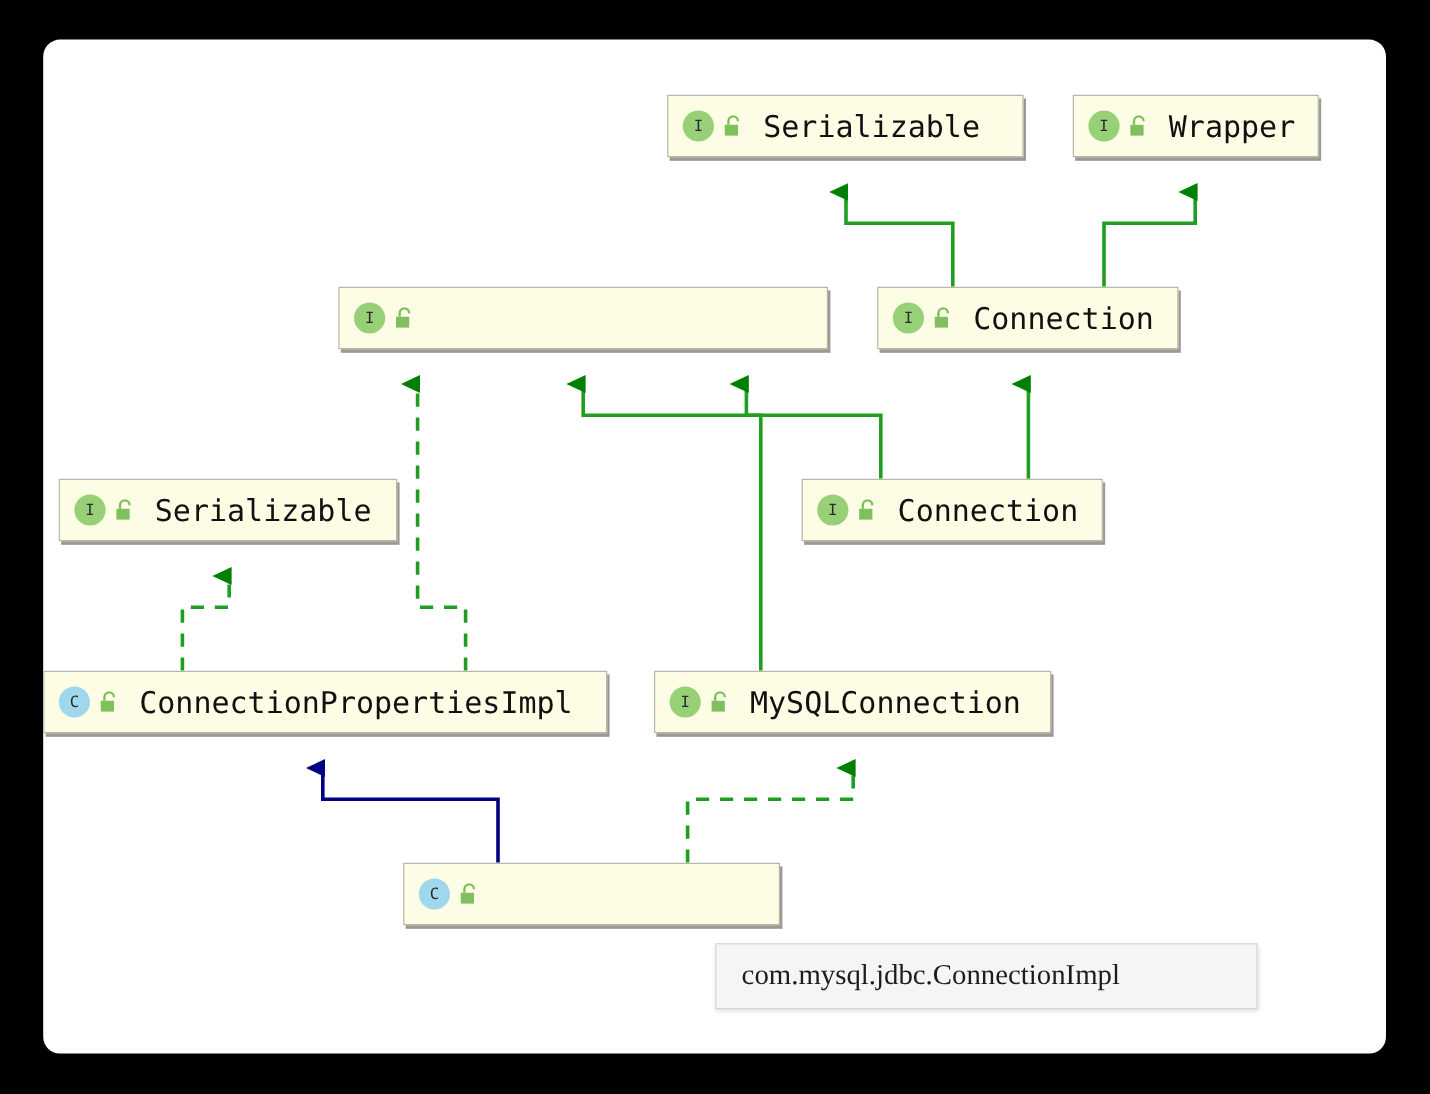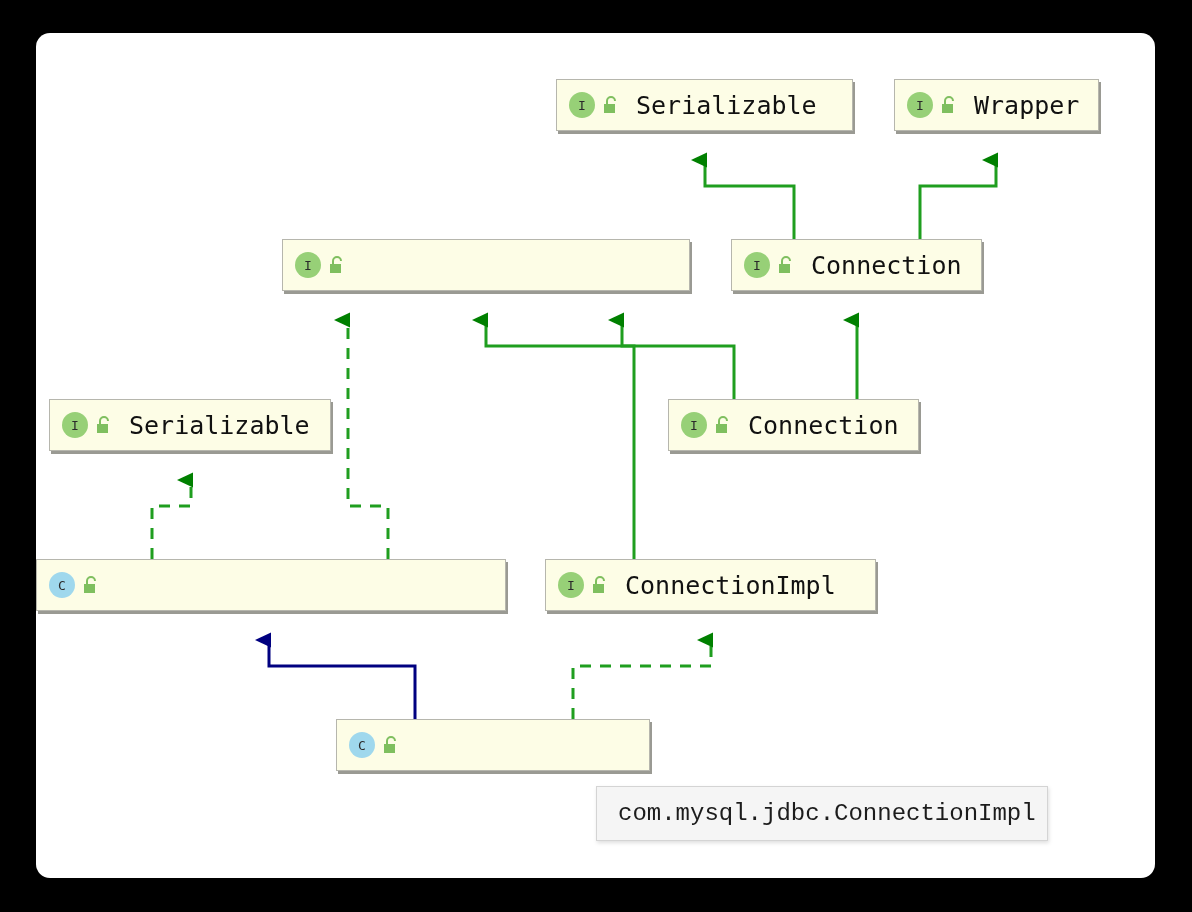--- a/index.html
+++ b/index.html
@@ -85,21 +85,21 @@
     height: 55px;
     box-sizing: border-box;
     background: #f5f5f5;
     border: 1px solid #d4d4d4;
     box-shadow: 1px 2px 4px rgba(0,0,0,0.13);
     display: flex;
     align-items: center;
     padding-left: 21px;
   }
   #tooltip .tip-text {
-    font-family: Liberation Mono, monospace;
+    font-family: Liberation Serif, serif;
     font-size: 24px;
     color: #1c1c1c;
   }
 </style>
 </head>
 <body>
 
 <div id="stage">
 
   <div id="panel"></div>
@@ -199,31 +199,32 @@
   </div>
 
   <div class="node" style="left:36px; top:559px; width:470px;">
     <span class="badge badge-C">C</span>
     <span class="lock">
       <svg viewBox="0 0 18 20" width="18" height="20">
         <path d="M5 9 V6 a4 4 0 0 1 8 0" fill="none" stroke="#7fbf5f" stroke-width="2"></path>
         <rect x="2" y="9" width="11" height="9" fill="#7fbf5f"></rect>
       </svg>
     </span>
+    <span class="node-label">ConnectionPropertiesImpl</span>
   </div>
 
   <div class="node" style="left:545px; top:559px; width:331px;">
     <span class="badge badge-I">I</span>
     <span class="lock">
       <svg viewBox="0 0 18 20" width="18" height="20">
         <path d="M5 9 V6 a4 4 0 0 1 8 0" fill="none" stroke="#7fbf5f" stroke-width="2"></path>
         <rect x="2" y="9" width="11" height="9" fill="#7fbf5f"></rect>
       </svg>
     </span>
-    <span class="node-label">ConnectionImpl</span>
+    <span class="node-label">MySQLConnection</span>
   </div>
 
   <div class="node" style="left:336px; top:719px; width:314px;">
     <span class="badge badge-C">C</span>
     <span class="lock">
       <svg viewBox="0 0 18 20" width="18" height="20">
         <path d="M5 9 V6 a4 4 0 0 1 8 0" fill="none" stroke="#7fbf5f" stroke-width="2"></path>
         <rect x="2" y="9" width="11" height="9" fill="#7fbf5f"></rect>
       </svg>
     </span>

